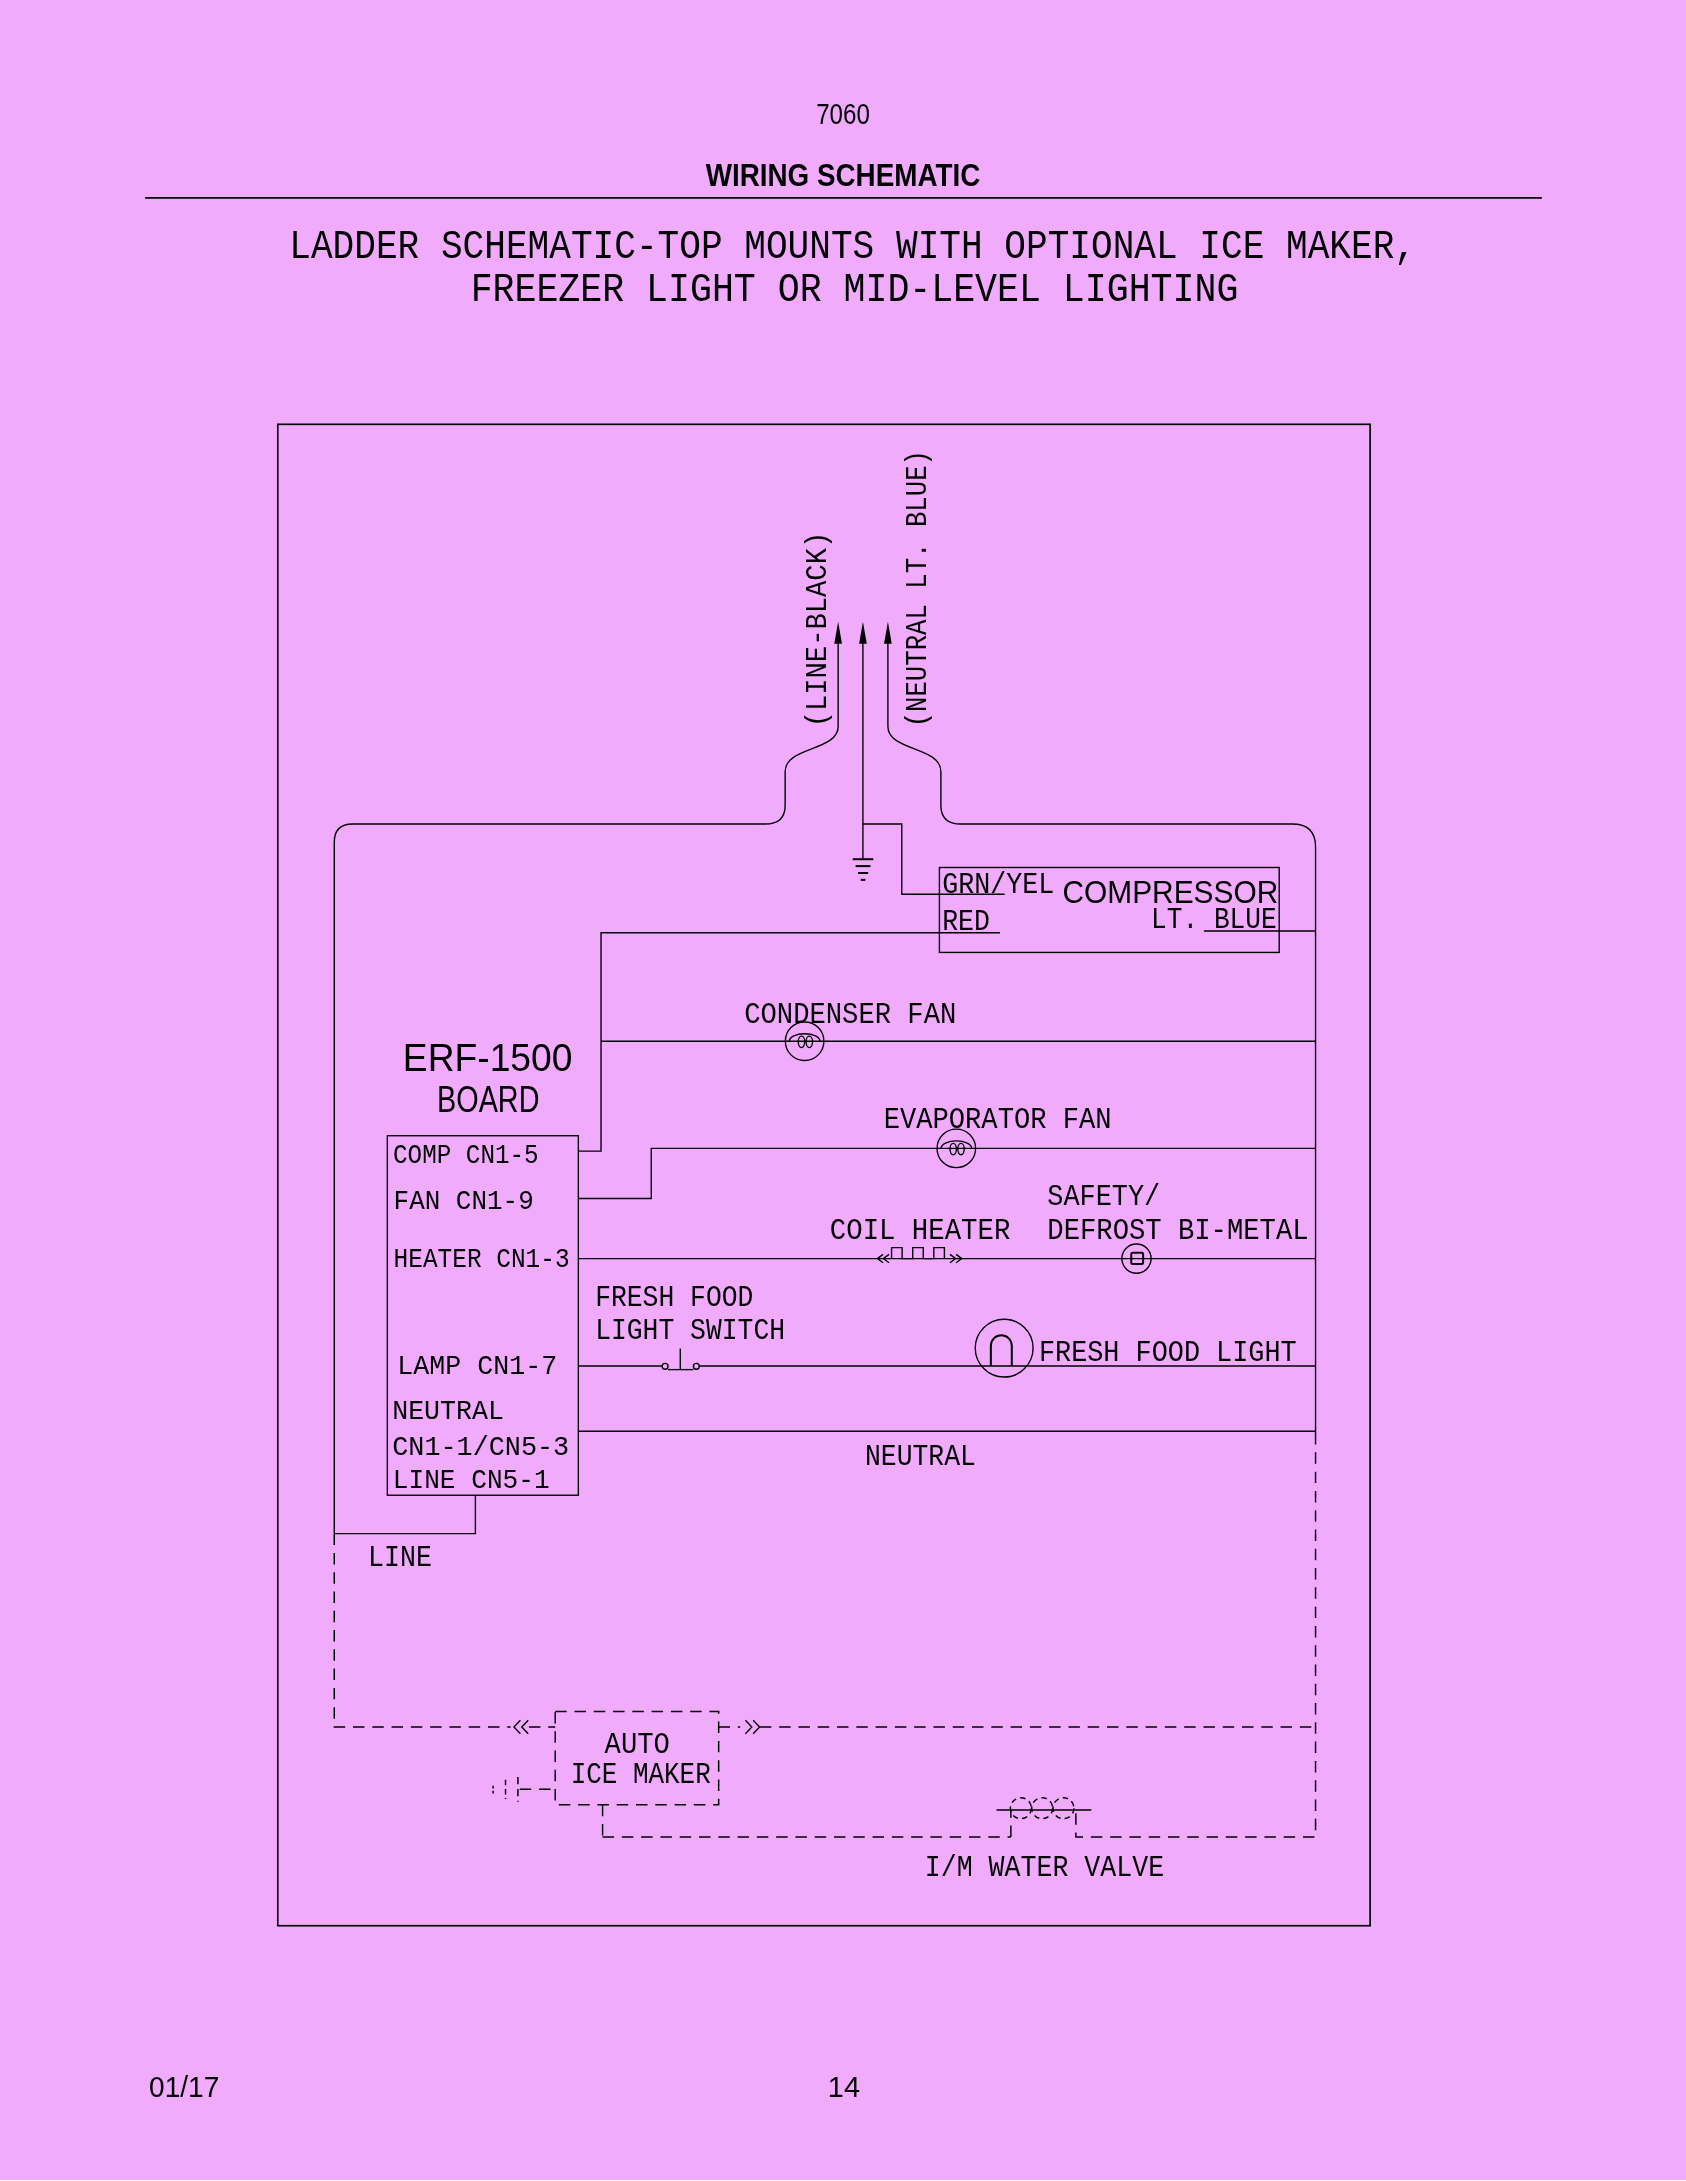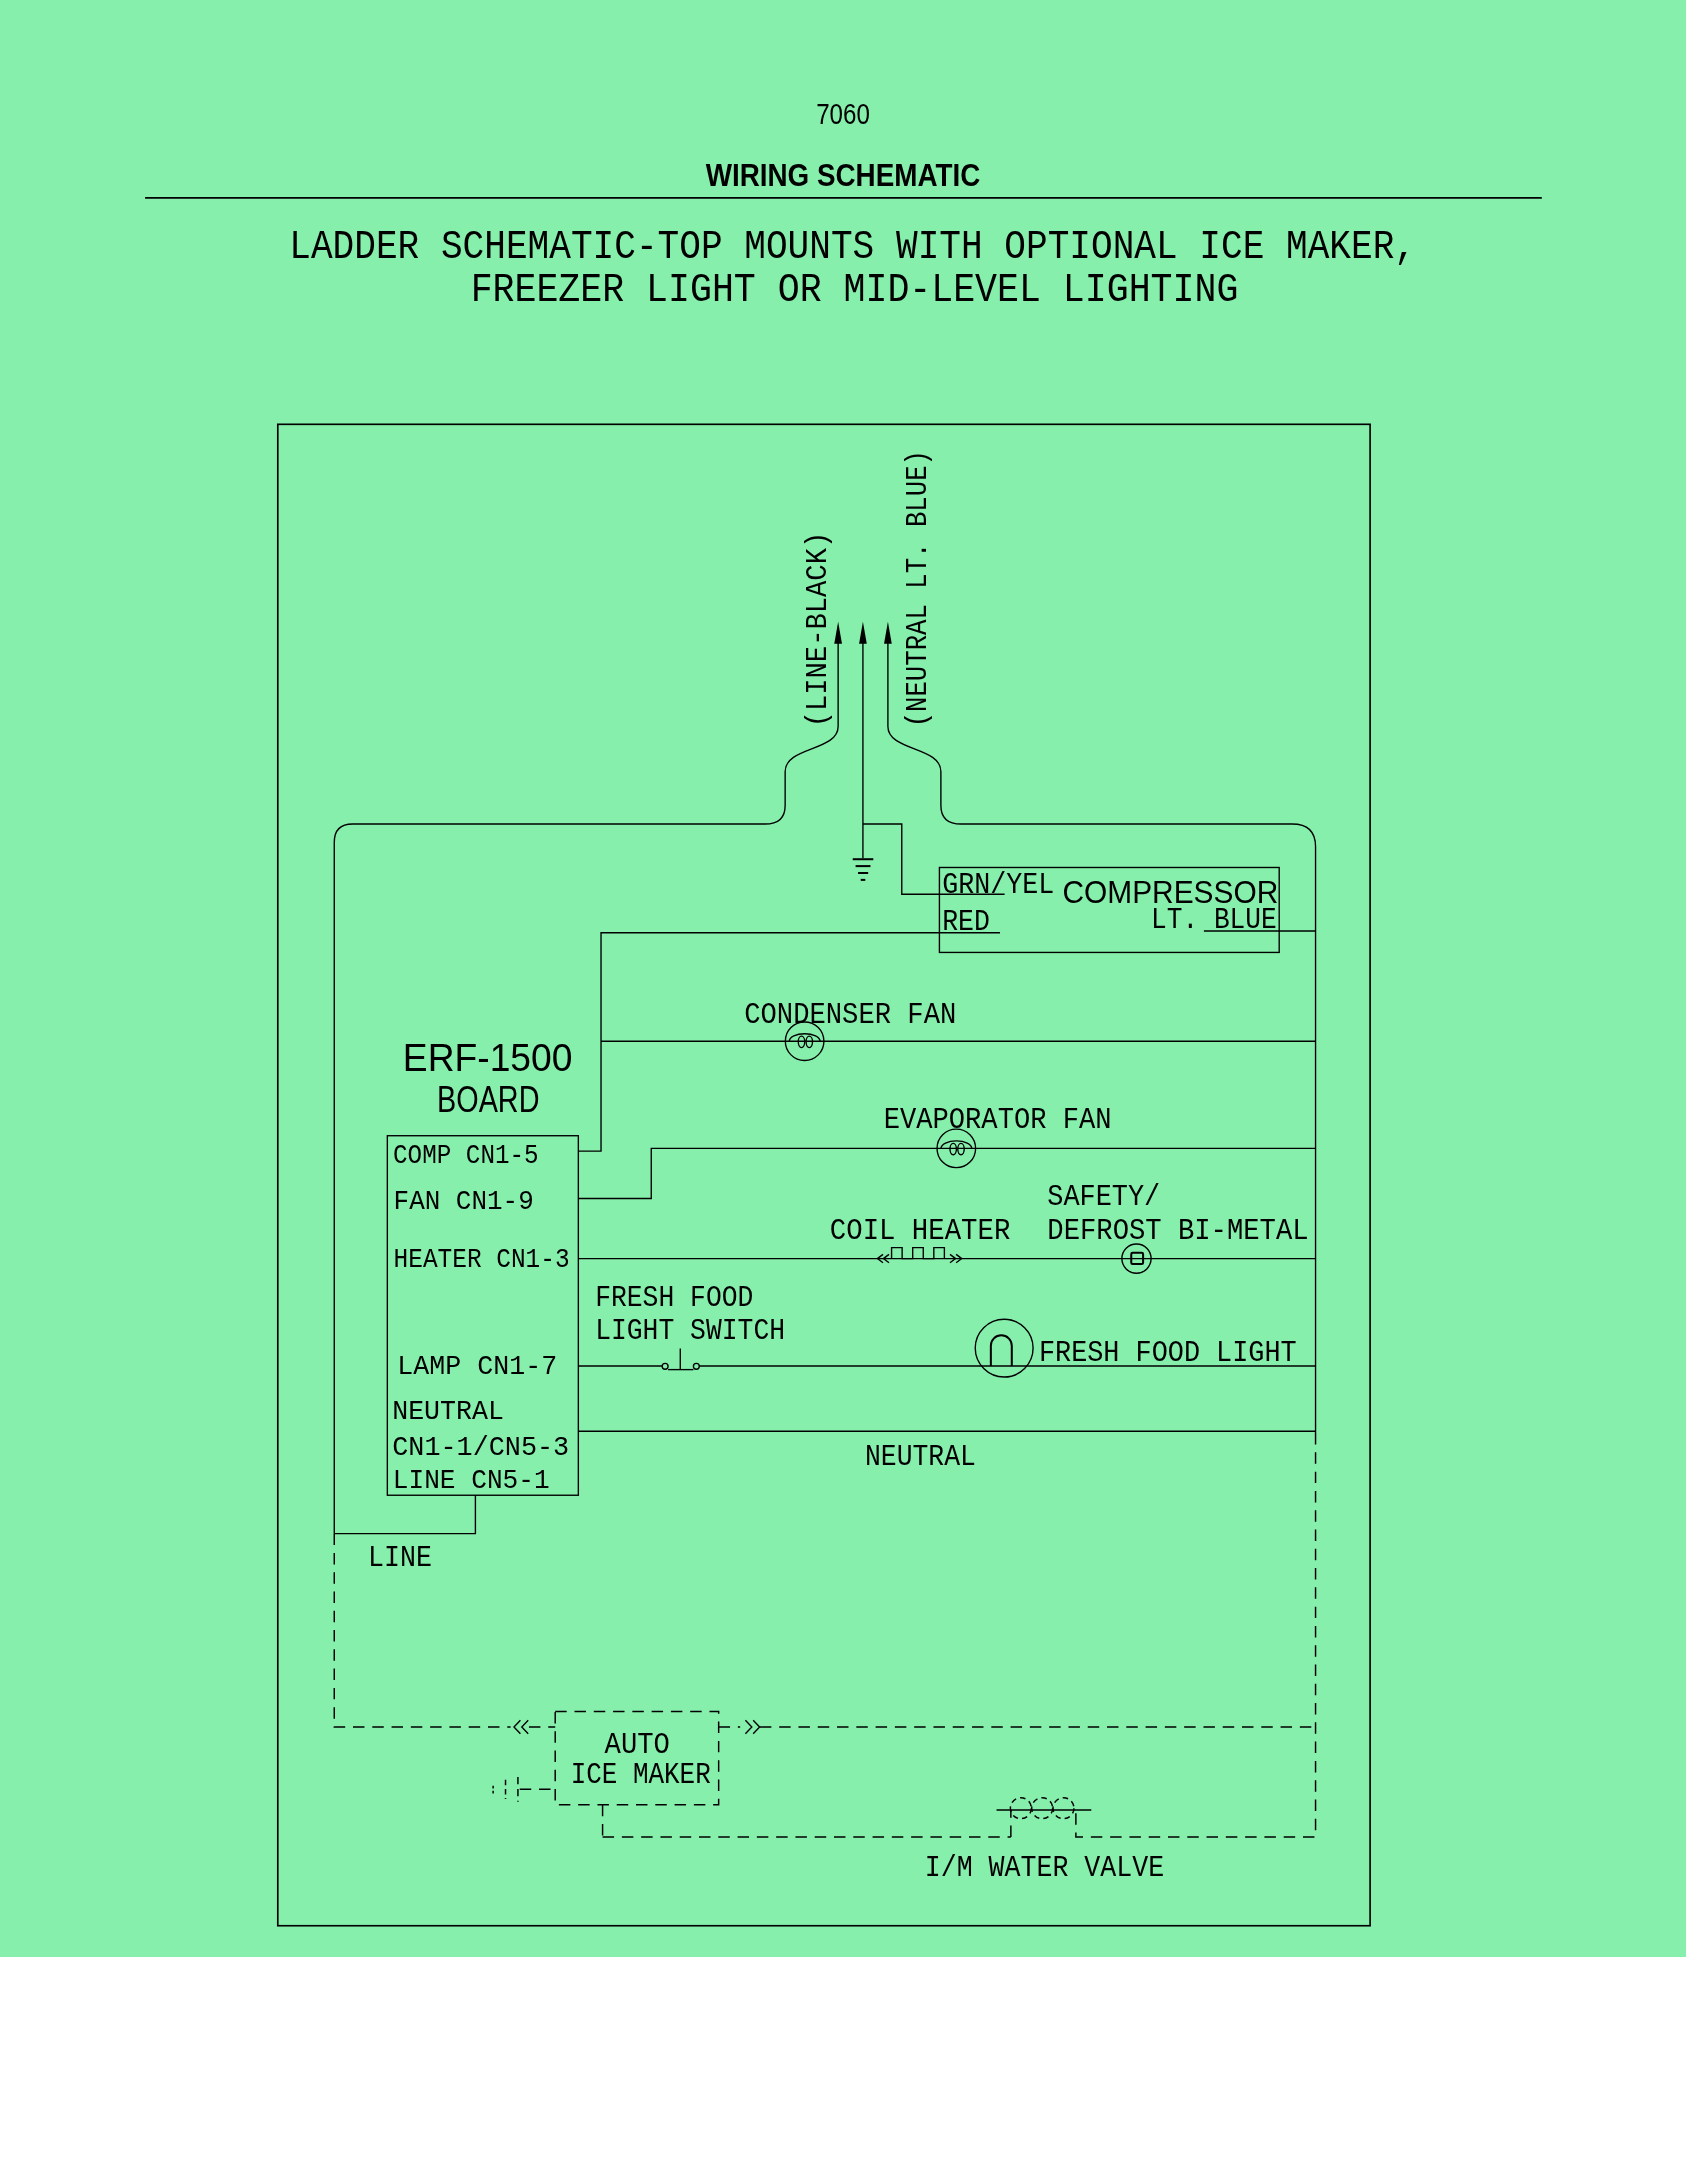--- a/index.html
+++ b/index.html
@@ -1,16 +1,16 @@
 <!DOCTYPE html>
 <html style="font-size:14.7px"><head>
 <meta charset="utf-8">
 <style>
   html,body{margin:0;padding:0;background:#ffffff;}
-  #page{position:relative;width:1686px;height:1957px;background:#86efac;overflow:hidden;}
+  #page{position:relative;width:1686px;height:2180px;background:#f0abfc;overflow:hidden;}
   svg{position:absolute;left:0;top:0;}
   text{fill:#000000;}
   .mono{font-family:"Liberation Mono",monospace;}
   .sans{font-family:"Liberation Sans",sans-serif;}
 </style>
 </head>
 <body>
 <div id="page">
 <svg width="1686" height="2182" viewBox="0 0 1836 2376">
 

